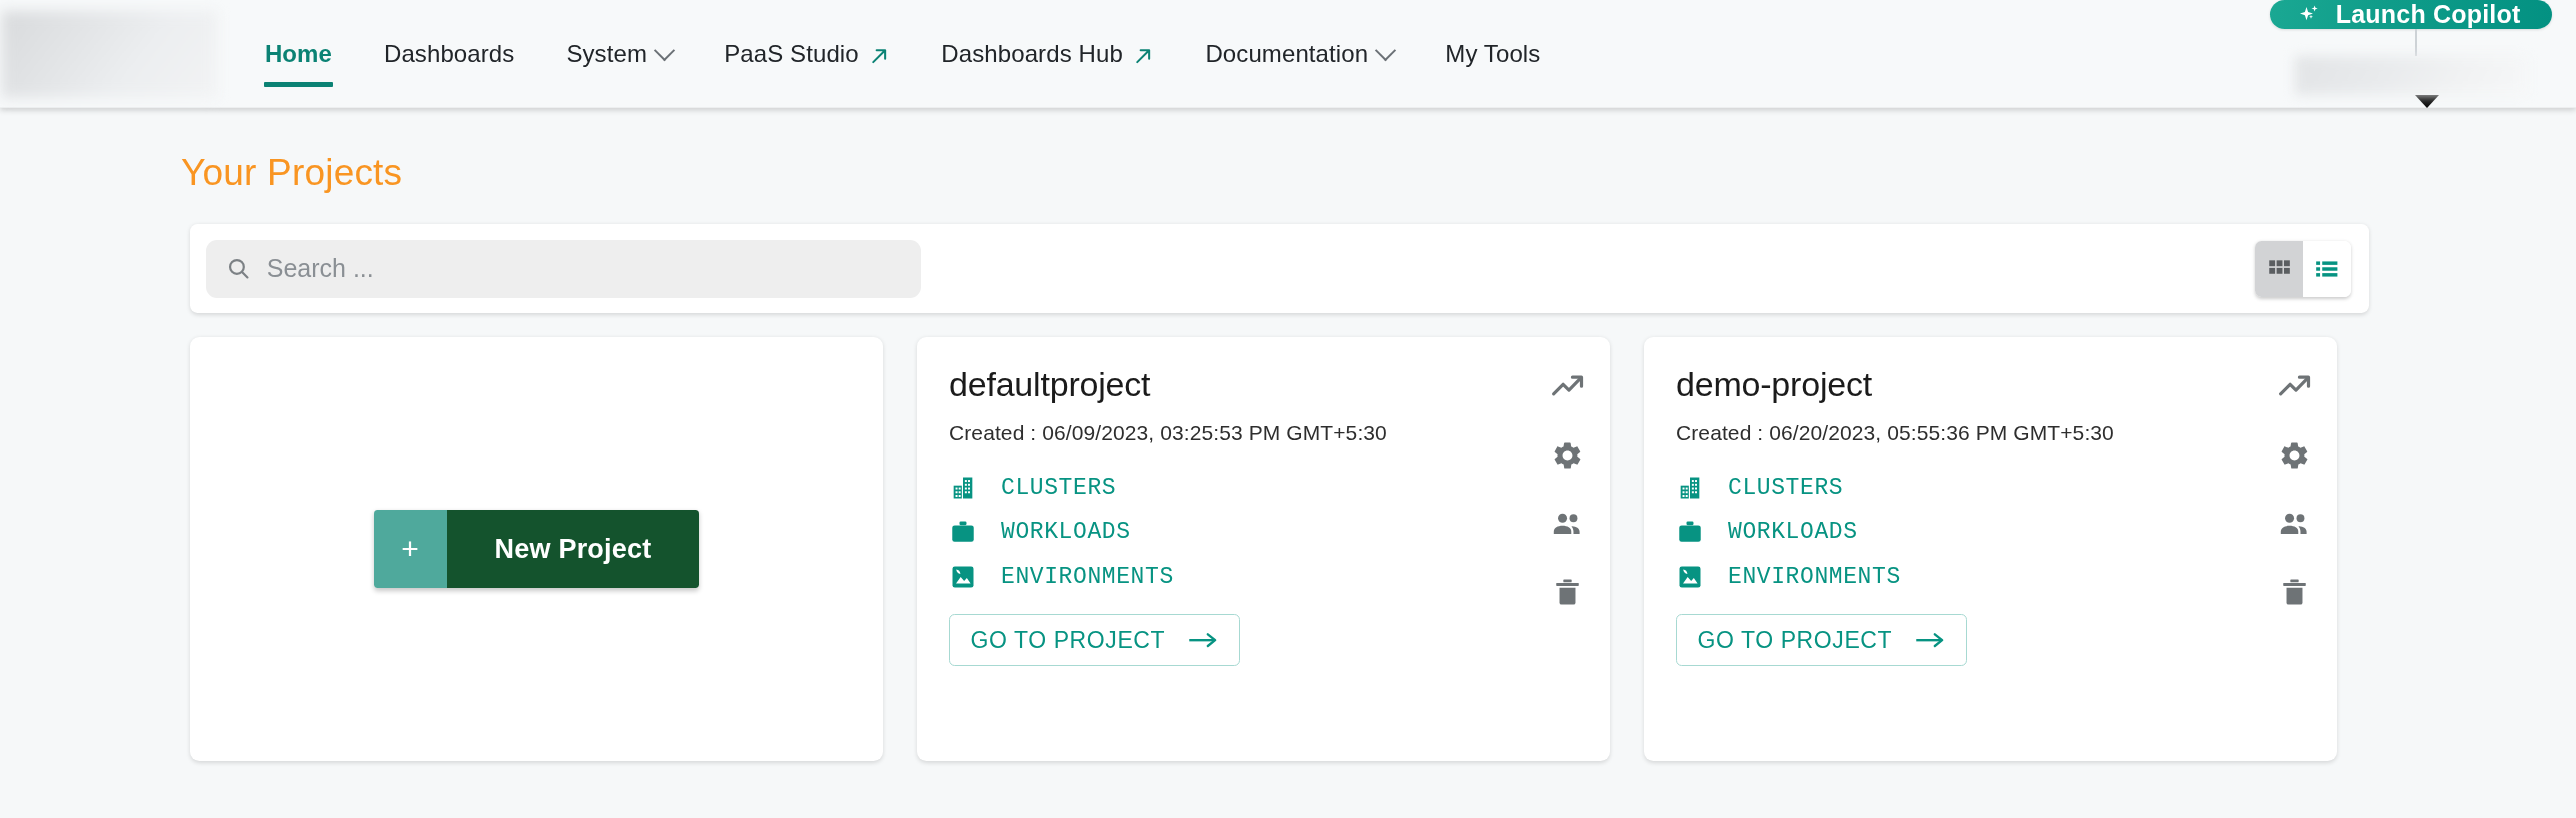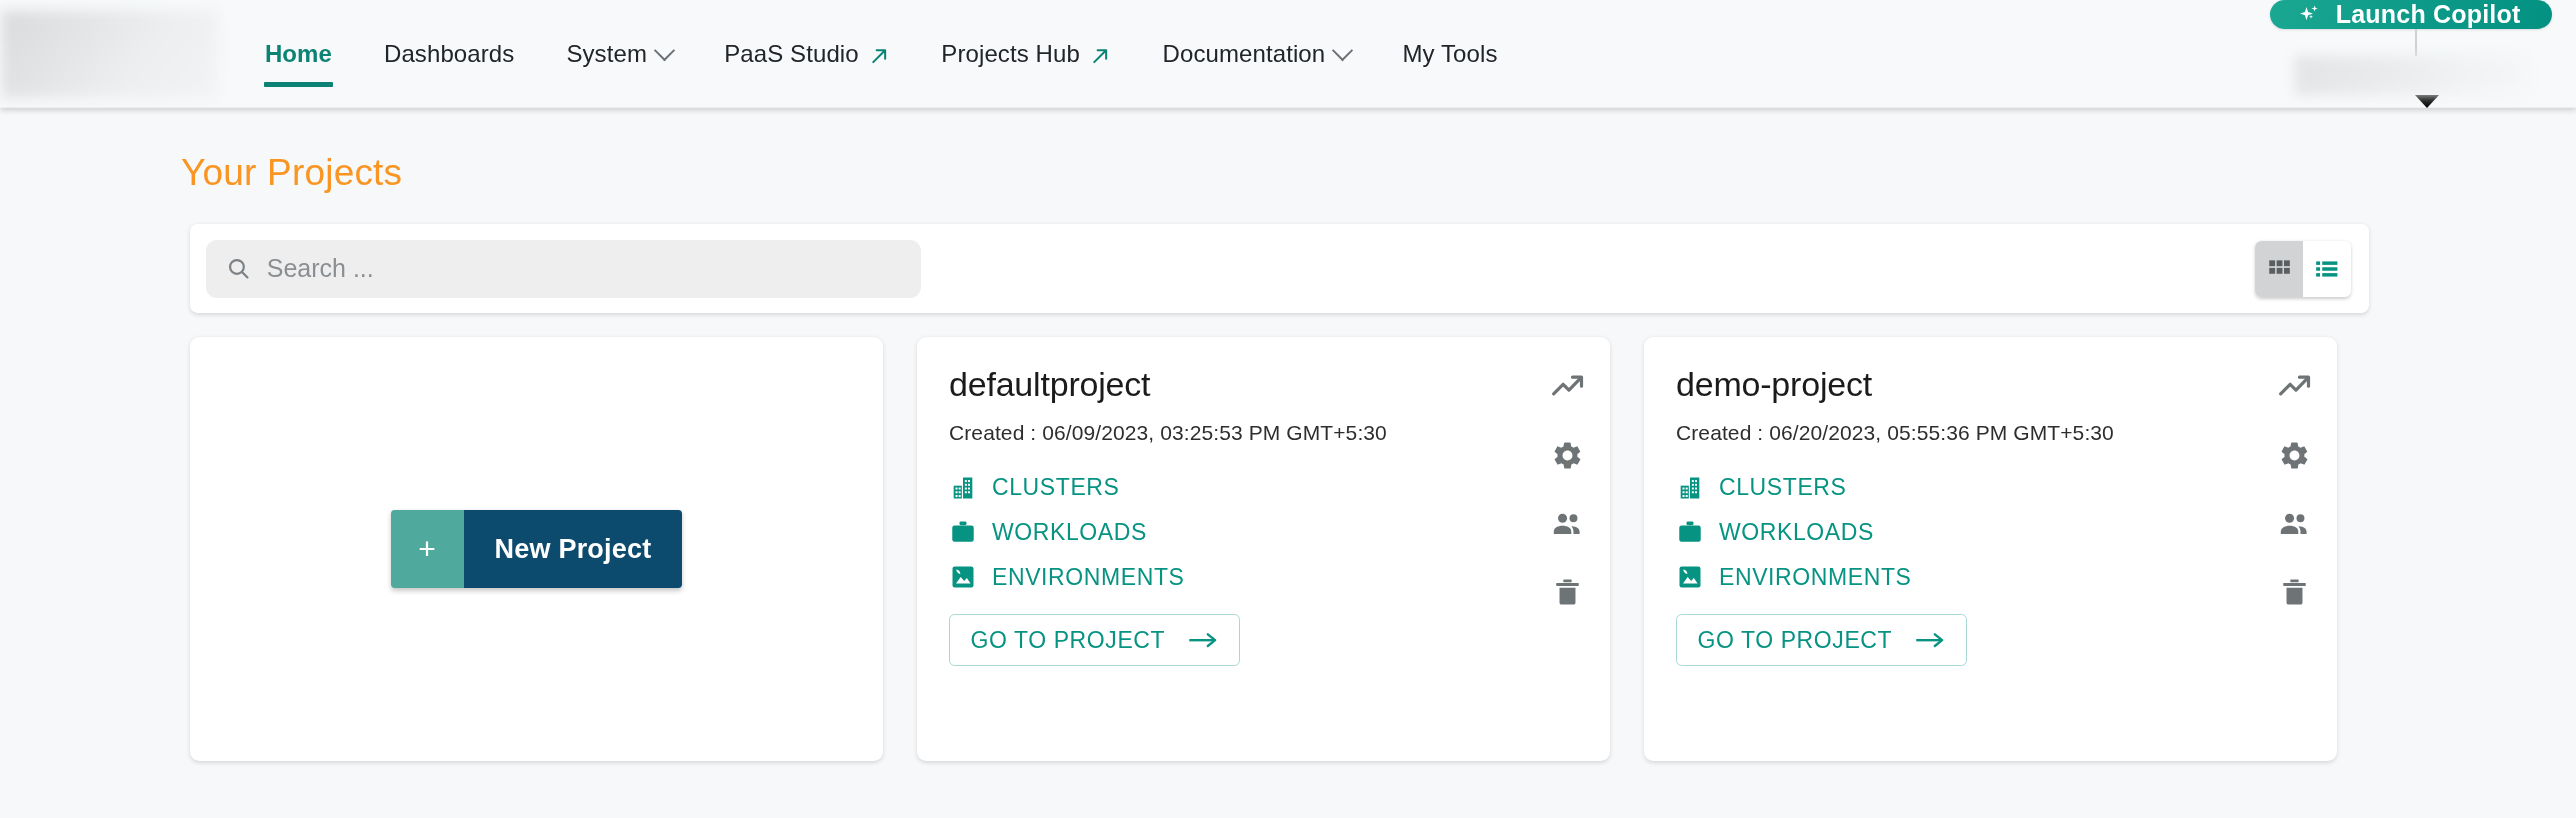--- a/index.html
+++ b/index.html
@@ -237,27 +237,27 @@
   .np-plus {
     width: 73px;
     background: #4fa99c;
     color: #ffffff;
     font-size: 30px;
     display: flex;
     align-items: center;
     justify-content: center;
   }
   .np-label {
-    background: #0c4a6e;
+    background: #14532d;
     color: #ffffff;
     font-size: 27px;
     font-weight: 600;
     display: flex;
     align-items: center;
-    padding: 0 31px;
+    padding: 0 48px;
     letter-spacing: 0.2px;
     text-align: right;
   }
 
   
   .card-body { padding: 28px 0 0 32px; }
   .proj-name {
     font-size: 34px;
     color: #1b1b1b;
     font-weight: 400;
@@ -271,23 +271,24 @@
   }
   .links {
     margin-top: 29px;
     display: flex;
     flex-direction: column;
     gap: 16.7px;
   }
   .link-row {
     display: flex;
     align-items: center;
-    gap: 15px;
+    gap: 24px;
     cursor: pointer;
     width: fit-content;
+    font-family: Liberation Mono, monospace;
   }
   .link-label {
     font-size: 23px;
     color: #079382;
     letter-spacing: 0.6px;
   }
   .goto-btn {
     margin-top: 23px;
     display: inline-flex;
     align-items: center;
@@ -345,21 +346,21 @@
     <div class="nav-item">
       <span>PaaS Studio</span>
       <span class="ext-arrow">
         <svg viewBox="0 0 24 24" width="20.4" height="20.4">
           <path d="M5 19 L19 5 M9 5 L19 5 L19 15" fill="none" stroke="#0b8274" stroke-width="2.4" stroke-linecap="round" stroke-linejoin="round"></path>
         </svg>
       </span>
     </div>
 
     <div class="nav-item">
-      <span>Projects Hub</span>
+      <span>Dashboards Hub</span>
       <span class="ext-arrow">
         <svg viewBox="0 0 24 24" width="20.4" height="20.4">
           <path d="M5 19 L19 5 M9 5 L19 5 L19 15" fill="none" stroke="#0b8274" stroke-width="2.4" stroke-linecap="round" stroke-linejoin="round"></path>
         </svg>
       </span>
     </div>
 
     <div class="nav-item">
       <span>Documentation</span>
       <span class="chev-down"></span>

